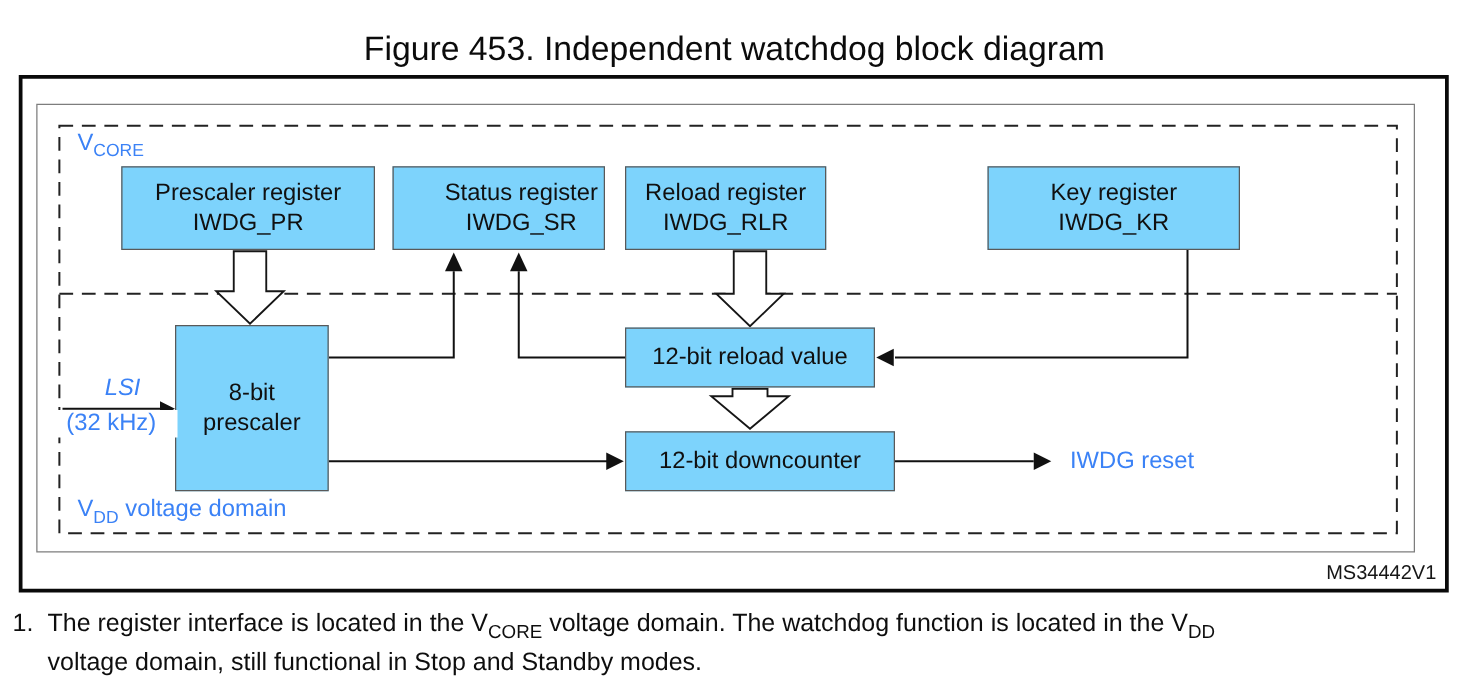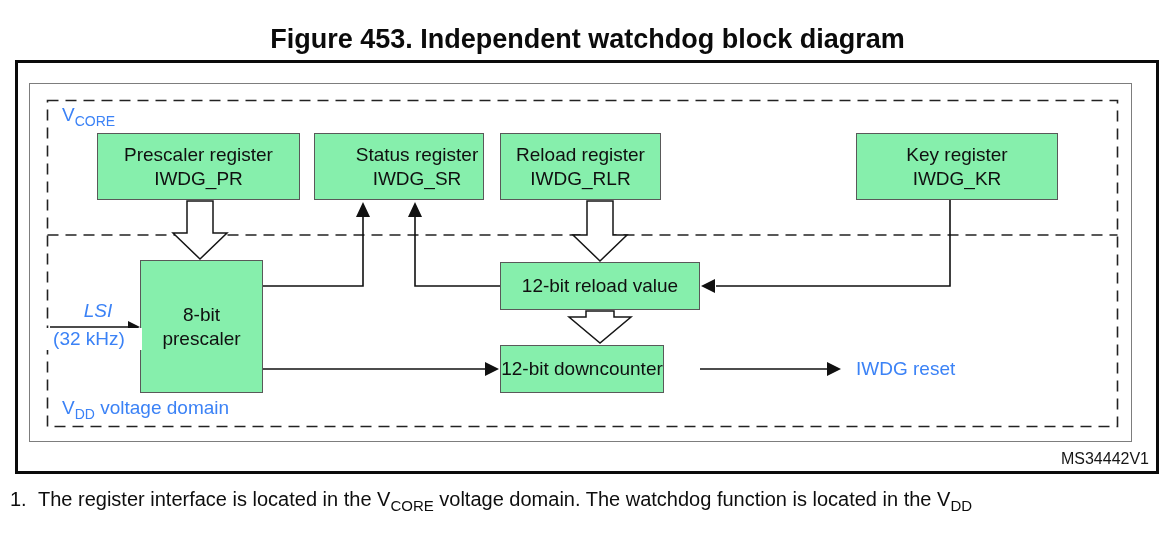--- a/index.html
+++ b/index.html
@@ -3,44 +3,44 @@
 <meta charset="utf-8">
 <style>
   html,body{margin:0;padding:0;background:#fff;}
   .stage{
     position:relative;width:1175px;height:559px;
     font-family:"Liberation Sans","DejaVu Sans",sans-serif;
     color:#111;background:#fff;overflow:hidden;
   }
   .title{
     position:absolute;left:0;top:24px;width:100%;
-    text-align:center;font-size:27px;font-weight:bold;color:#0b0b0b;
+    text-align:center;font-size:27px;font-weight:normal;color:#0b0b0b;
   }
   .outer-frame{
     position:absolute;left:15px;top:60px;width:1138px;height:408px;
     border:3px solid #0a0a0a;background:#fff;
   }
   .inner-frame{
     position:absolute;left:29px;top:83px;width:1101px;height:357px;
     border:1.5px solid #7d7d7d;background:#fff;
   }
   svg.wires{position:absolute;left:0;top:0;width:1175px;height:559px;}
   .box{
-    position:absolute;background:#86efac;border:1.6px solid #595959;
+    position:absolute;background:#7dd3fc;border:1.6px solid #595959;
     display:flex;flex-direction:column;align-items:center;justify-content:center;
     text-align:center;font-size:19px;line-height:24px;color:#101010;
     box-sizing:border-box;
   }
   .reg-prescaler{left:97px;top:133px;width:203px;height:67px;}
   .reg-status  {left:314px;top:133px;width:170px;height:67px;padding-left:36px;}
   .reg-reload  {left:500px;top:133px;width:161px;height:67px;}
-  .reg-key     {left:856px;top:133px;width:202px;height:67px;}
+  .reg-key     {left:790px;top:133px;width:202px;height:67px;}
   .blk-prescaler  {left:140px;top:260px;width:123px;height:133px;}
   .blk-reload-val {left:500px;top:262px;width:200px;height:48px;}
-  .blk-downcounter{left:500px;top:345px;width:164px;height:48px;text-align:right;}
+  .blk-downcounter{left:500px;top:345px;width:216px;height:48px;text-align:right;}
   .label{position:absolute;font-size:19px;line-height:22px;color:#3b82f6;white-space:nowrap;}
   .lbl-vcore{left:62px;top:104px;}
   .lbl-vdd{left:62px;top:397px;}
   .lbl-lsi{left:58px;top:300px;width:80px;text-align:center;font-style:italic;}
   .lbl-freq{left:36px;top:328px;width:106px;text-align:center;background:#fff;}
   .lbl-reset{left:856px;top:358px;}
   .watermark{position:absolute;right:26px;top:450px;font-size:16px;color:#161616;}
   .sub{font-size:14px;vertical-align:-5px;}
   .suffix{margin-left:0.28em;margin-top:21px;}
   .footnote{position:absolute;left:0;top:487px;width:1175px;font-size:20px;line-height:24px;color:#0e0e0e;}
@@ -128,16 +128,17 @@
   <div class="label lbl-lsi">LSI</div>
   <div class="label lbl-freq">(32 kHz)</div>
   <div class="label lbl-reset">IWDG reset</div>
 
   <div class="watermark">MS34442V1</div>
 
   <div class="footnote">
     <div class="fn-num">1.</div>
     <div class="fn-text">
       <span>The register interface is located in the V</span><sub>CORE</sub><span> voltage domain. The watchdog function is located in the V</span><sub>DD</sub><br>
+      <span>voltage domain, still functional in Stop and Standby modes.</span>
     </div>
   </div>
 
 </div>
 
 </body></html>

